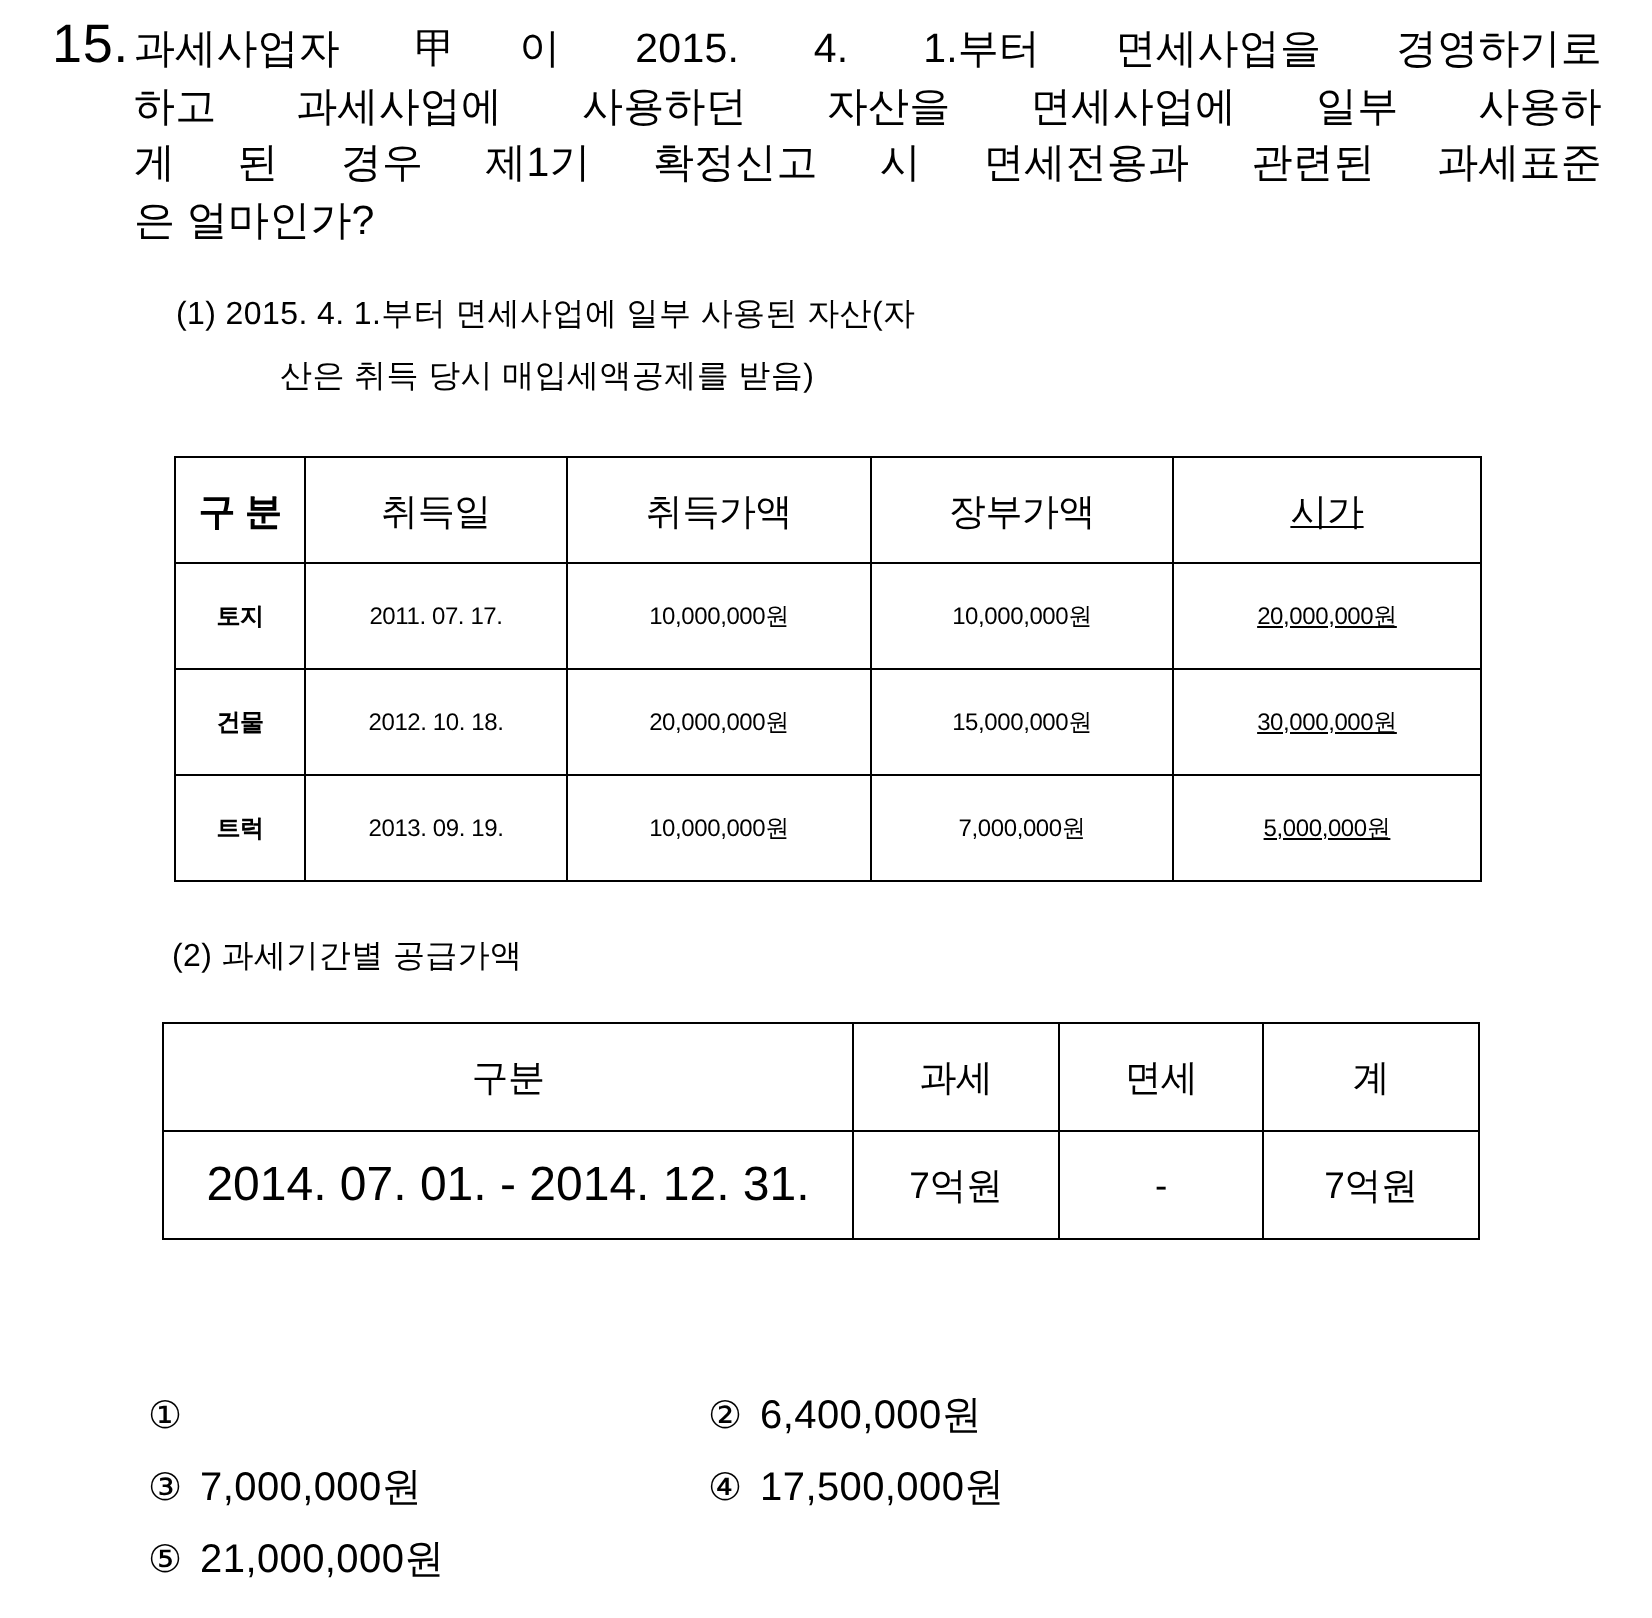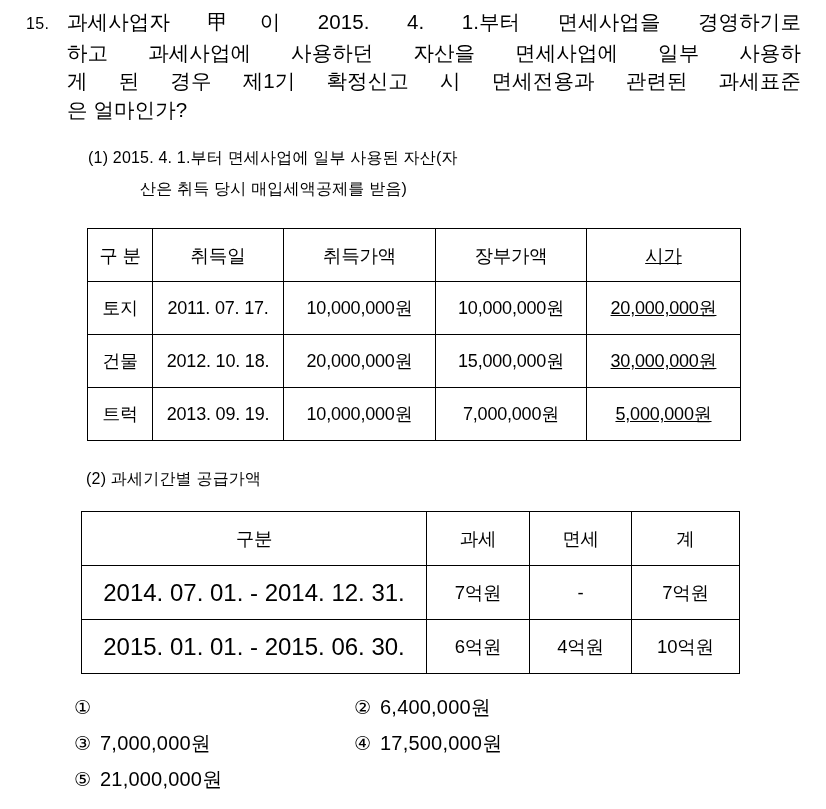--- a/index.html
+++ b/index.html
@@ -27,21 +27,21 @@
   .q-line {
     display: flex;
     align-items: baseline;
     font-size: 20.5px;
     line-height: 28.5px;
     white-space: nowrap;
   }
   .q-number {
     width: 41px;
     flex: 0 0 41px;
-    font-size: 16px;
+    font-size: 27px;
     letter-spacing: 0.3px;
   }
   .q-text {
     flex: 1 1 auto;
     text-align: justify;
     text-align-last: justify;
     letter-spacing: 0.1px;
   }
   .q-text.last {
     text-align: center;
@@ -83,26 +83,26 @@
   }
 
   
   #asset-table {
     left: 87px;
     top: 228px;
     width: 648px;
   }
   #asset-table td,
   #asset-table th { height: 52px; }
-  #asset-table .c0 { width: 64px; }
+  #asset-table .c0 { width: 64px; font-weight: bold; }
   #asset-table .c1 { width: 130px; }
   #asset-table .c2 { width: 151px; }
   #asset-table .c3 { width: 150px; }
   #asset-table .c4 { width: 153px; text-decoration: underline; }
-  #asset-table tbody td { font-size: 18px; }
+  #asset-table tbody td { font-size: 12px; }
 
   
   #period-table {
     left: 81px;
     top: 511px;
     width: 654px;
   }
   #period-table td,
   #period-table th { height: 53px; }
   #period-table .p0 { width: 344px; }
@@ -208,26 +208,20 @@
       <th class="p3">계</th>
     </tr>
   </thead>
   <tbody>
     <tr>
       <td class="p0">2014. 07. 01.  -  2014. 12. 31.</td>
       <td class="p1">7억원</td>
       <td class="p2">-</td>
       <td class="p3">7억원</td>
     </tr>
-    <tr>
-      <td class="p0">2015. 01. 01.  -  2015. 06. 30.</td>
-      <td class="p1">6억원</td>
-      <td class="p2">4억원</td>
-      <td class="p3">10억원</td>
-    </tr>
   </tbody>
 </table>
 
 <div id="choices">
   <div class="choice-row">
     <div class="choice col-a">
       <span class="choice-marker">①</span>
     </div>
     <div class="choice col-b">
       <span class="choice-marker">②</span>

